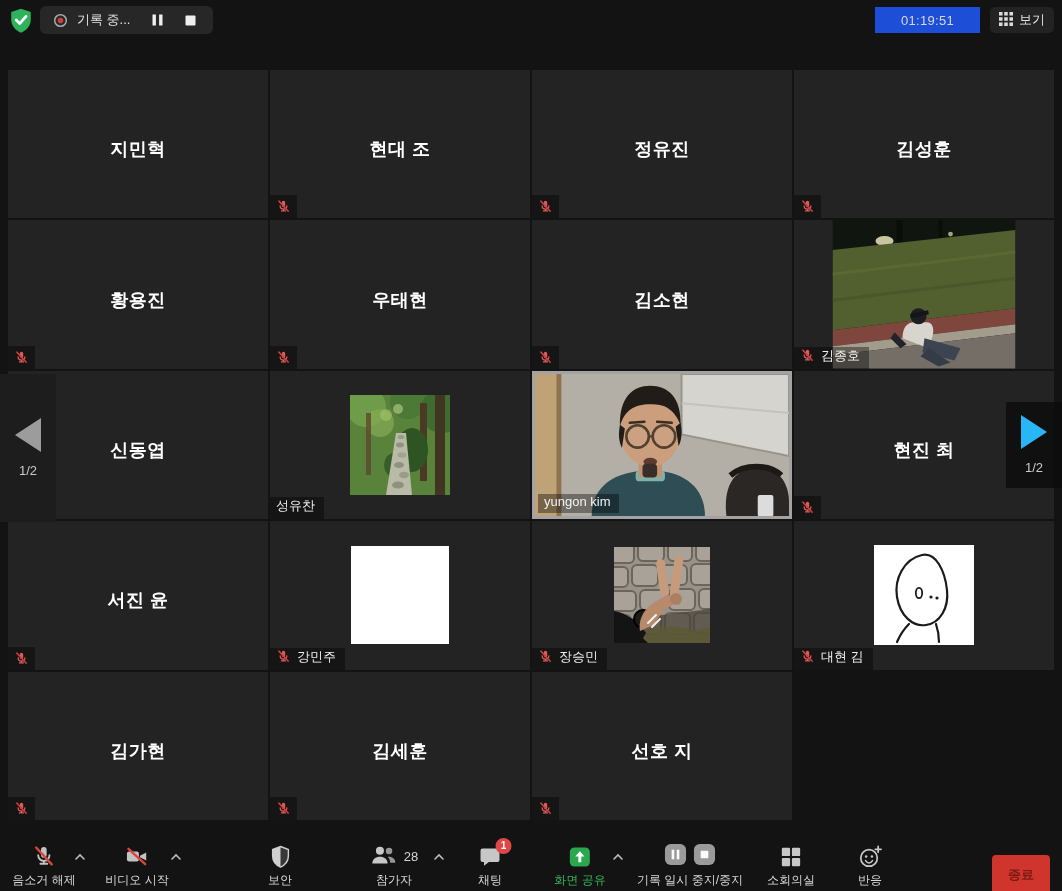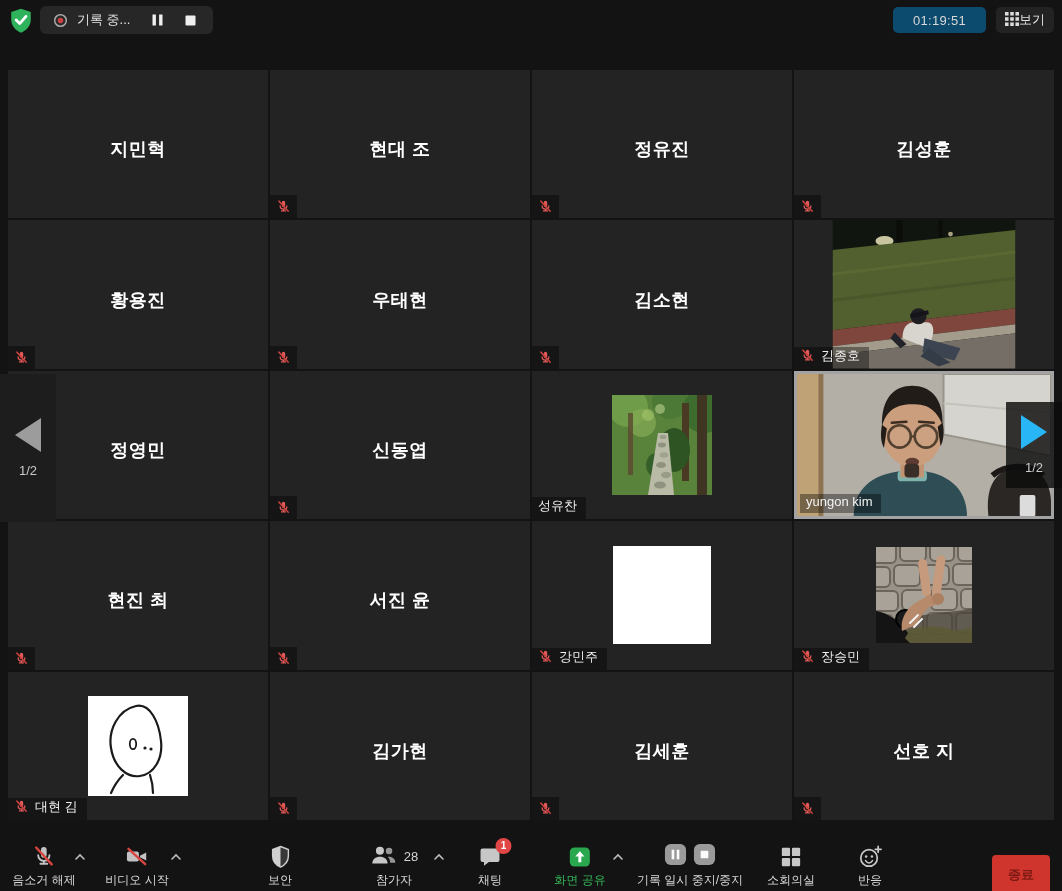--- a/index.html
+++ b/index.html
@@ -7,22 +7,22 @@
   .app{position:absolute;inset:0;}
 
   
   .topbar{position:absolute;top:0;left:0;right:0;height:40px;}
   .shield-badge{position:absolute;left:8px;top:7px;width:26px;height:26px;display:flex;align-items:center;justify-content:center;cursor:pointer;}
   .rec-pill{position:absolute;left:40px;top:6px;height:28px;background:#272727;border-radius:6px;display:flex;align-items:center;padding:0 13px;font-size:13px;color:#e3e3e3;}
   .rec-pill .rec-dot{display:flex;margin-right:9px;}
   .rec-btn{background:none;border:none;padding:2px 4px;margin-left:14px;display:flex;align-items:center;cursor:pointer;}
   .rec-btn:first-of-type{margin-left:18px;}
   .topbar-right{position:absolute;right:8px;top:7px;height:26px;display:flex;gap:10px;align-items:center;}
-  .timer{background:#0c4a6e;border-radius:5px;padding:0 20px;height:26px;display:flex;align-items:center;font-size:13px;color:#d8d8d8;letter-spacing:.3px;}
-  .view-btn{background:#232323;border:none;border-radius:5px;height:26px;display:flex;align-items:center;padding:0 9px;font-size:13px;color:#e3e3e3;cursor:pointer;font-family:inherit;}
+  .timer{background:#1d4ed8;border-radius:0;padding:0 26px;height:26px;display:flex;align-items:center;font-size:13px;color:#d8d8d8;letter-spacing:.3px;}
+  .view-btn{background:#232323;border:none;border-radius:5px;height:26px;display:flex;align-items:center;gap:6px;padding:0 9px;font-size:13px;color:#e3e3e3;cursor:pointer;font-family:inherit;}
 
   
   .grid{position:absolute;left:8px;top:70px;width:1046px;height:750px;display:grid;grid-template-columns:repeat(4,1fr);grid-template-rows:repeat(5,1fr);gap:2px;}
   .tile{position:relative;background:#232323;overflow:hidden;box-sizing:border-box;}
   .tile.active{border:3px solid #a3a3a3;}
   .center-name{position:absolute;inset:0;display:flex;align-items:center;justify-content:center;font-size:18px;font-weight:600;color:#fff;letter-spacing:.5px;margin-top:10px;}
   .chip{position:absolute;left:0;bottom:0;display:flex;align-items:center;gap:6px;background:rgba(0,0,0,.38);padding:0 9px 4px 6px;font-size:13px;color:#f2f2f2;z-index:2;}
   .tile.active .chip{left:3px;bottom:3px;}
   .chip.mic-only{padding:4px 6px;}
   .chip-mic{display:flex;}
@@ -202,31 +202,20 @@
         <div class="chip">
           <span class="chip-mic">
             <svg width="15" height="15" viewBox="0 0 24 24">
               <path d="M9.3 5.6a2.7 2.7 0 0 1 5.4 0v4.9a2.7 2.7 0 0 1-5.4 0z" fill="#e25959"></path>
               <path d="M6.6 10.8a5.4 5.4 0 0 0 10.8 0" fill="none" stroke="#e25959" stroke-width="2" stroke-linecap="round"></path>
               <path d="M12 16.4V19M8.7 19h6.6" stroke="#e25959" stroke-width="2" stroke-linecap="round"></path>
               <path d="M4.6 3.4l15 16.2" stroke="#c8423c" stroke-width="2.4" stroke-linecap="round"></path>
             </svg>
           </span>
           <span>김종호</span>
-        </div>
-      </div>
-      <div class="tile">
-        <div class="center-name">정영민</div>
-        <div class="chip mic-only">
-          <svg width="15" height="15" viewBox="0 0 24 24">
-            <path d="M9.3 5.6a2.7 2.7 0 0 1 5.4 0v4.9a2.7 2.7 0 0 1-5.4 0z" fill="#e25959"></path>
-            <path d="M6.6 10.8a5.4 5.4 0 0 0 10.8 0" fill="none" stroke="#e25959" stroke-width="2" stroke-linecap="round"></path>
-            <path d="M12 16.4V19M8.7 19h6.6" stroke="#e25959" stroke-width="2" stroke-linecap="round"></path>
-            <path d="M4.6 3.4l15 16.2" stroke="#c8423c" stroke-width="2.4" stroke-linecap="round"></path>
-          </svg>
         </div>
       </div>
       <div class="tile">
         <div class="center-name">신동엽</div>
         <div class="chip mic-only">
           <svg width="15" height="15" viewBox="0 0 24 24">
             <path d="M9.3 5.6a2.7 2.7 0 0 1 5.4 0v4.9a2.7 2.7 0 0 1-5.4 0z" fill="#e25959"></path>
             <path d="M6.6 10.8a5.4 5.4 0 0 0 10.8 0" fill="none" stroke="#e25959" stroke-width="2" stroke-linecap="round"></path>
             <path d="M12 16.4V19M8.7 19h6.6" stroke="#e25959" stroke-width="2" stroke-linecap="round"></path>
             <path d="M4.6 3.4l15 16.2" stroke="#c8423c" stroke-width="2.4" stroke-linecap="round"></path>

